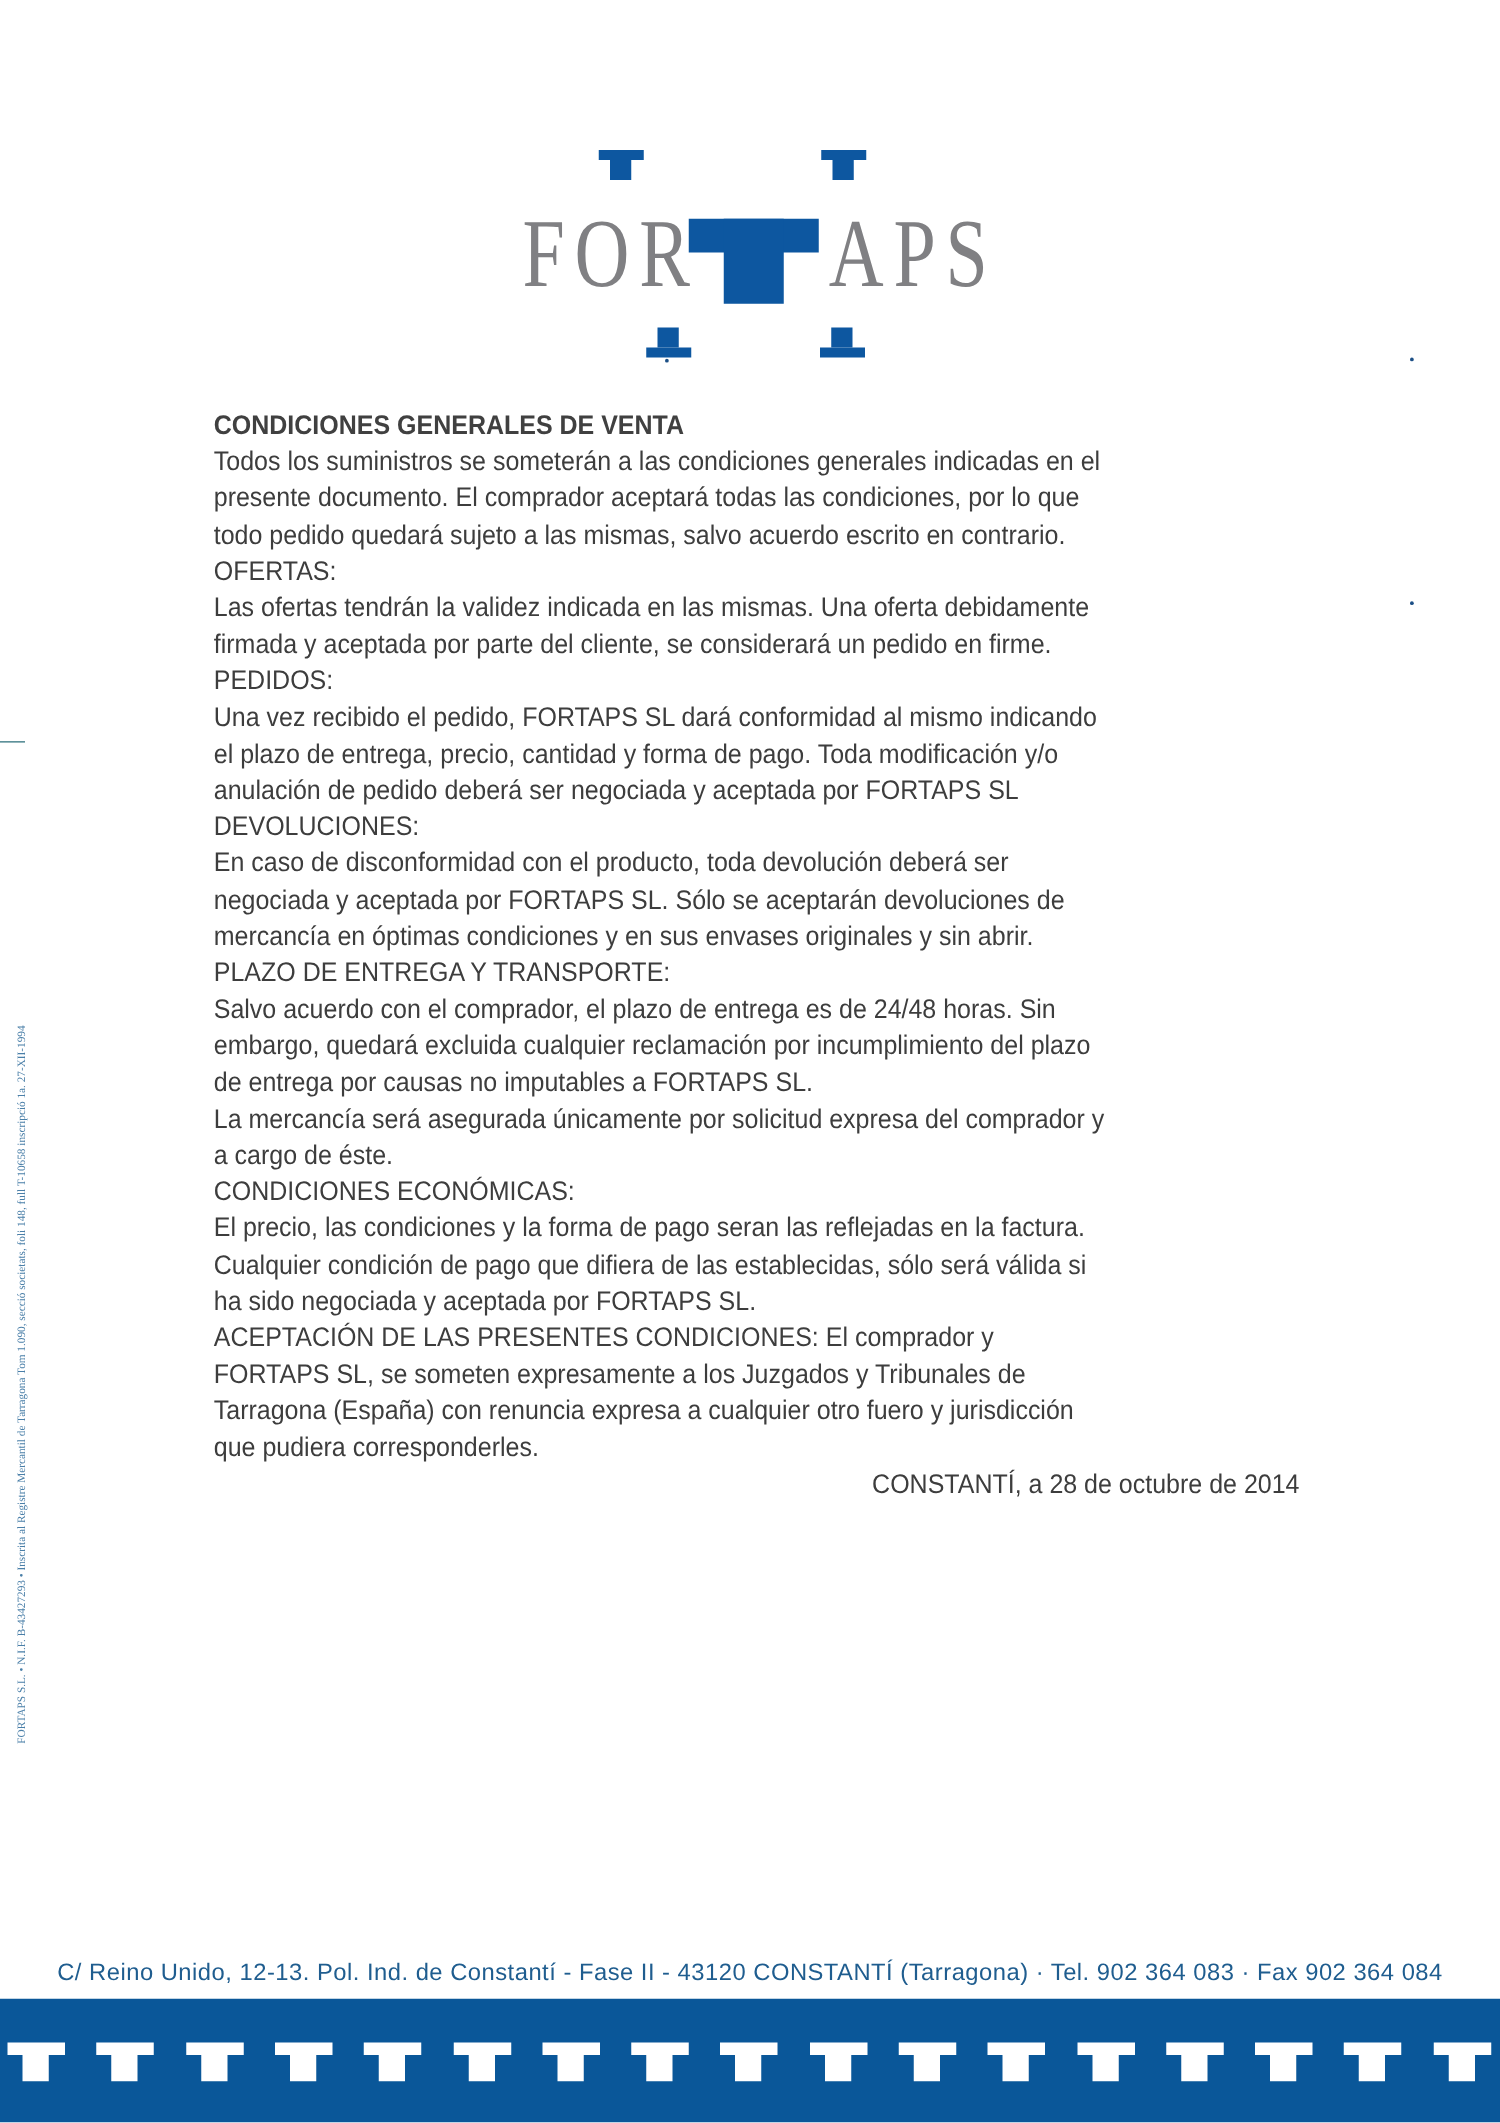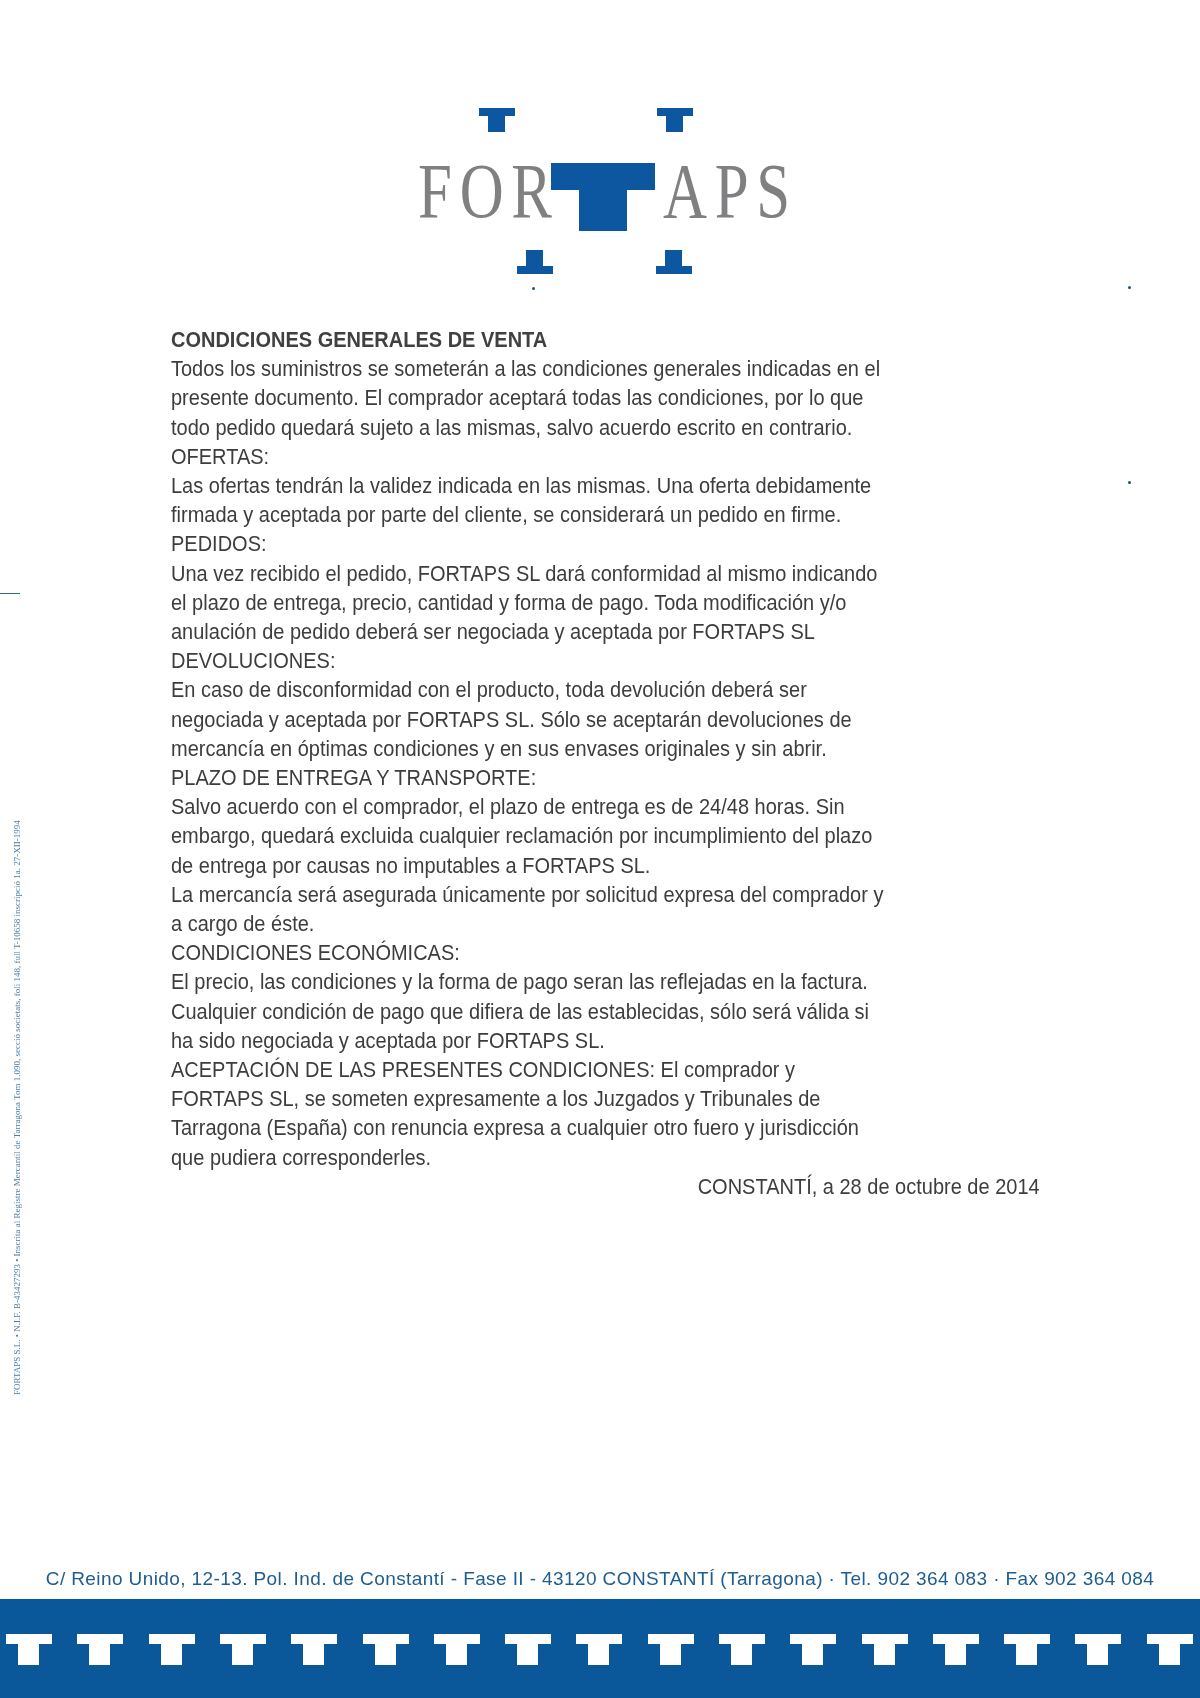--- a/index.html
+++ b/index.html
@@ -2,21 +2,21 @@
 <html><head>
   <meta charset="utf-8">
   <style>
     html, body { margin: 0; padding: 0; }
     body {
       width: 1200px; height: 1698px; position: relative; overflow: hidden;
       background: #ffffff;
       font-family: "Liberation Sans", sans-serif;
     }
     
-    .logo { position: absolute; left: 0; top: 0; width: 1152px; height: 300px; }
+    .logo { position: absolute; left: 0; top: 12px; width: 1152px; height: 300px; }
     .logo .word {
       position: absolute; top: 152px;
       font-family: "Liberation Serif", serif;
       font-size: 78px; color: #808083; letter-spacing: 10px;
       transform: scaleX(0.78); transform-origin: left top;
       line-height: 1;
     }
     .logo .word.left { left: 418px; }
     .logo .word.right { left: 663px; }
     .blue { background: #0d57a0; position: absolute; }

